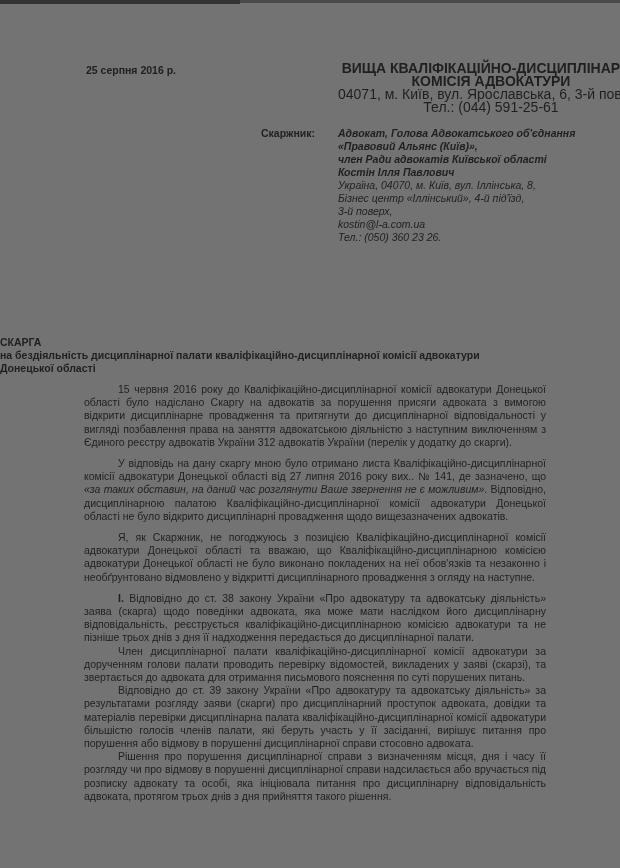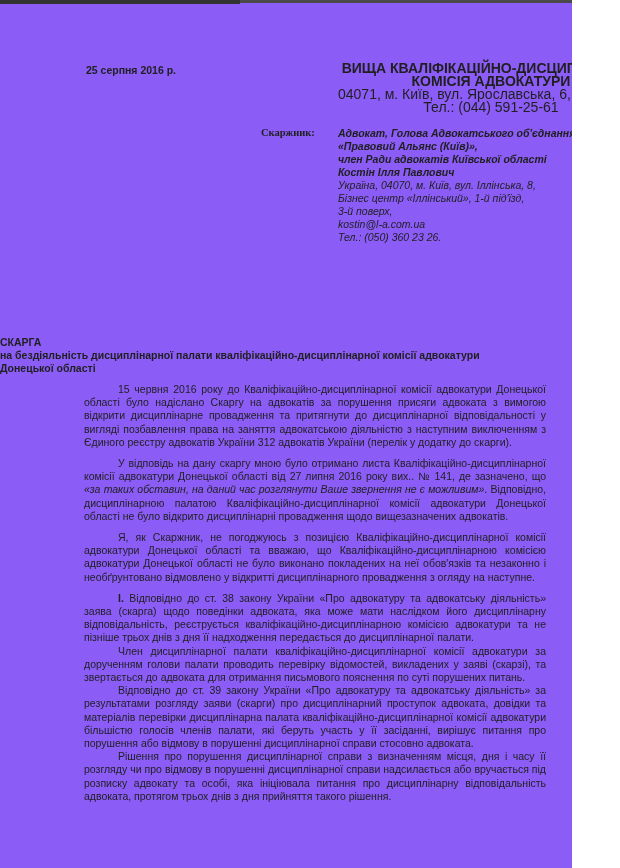--- a/index.html
+++ b/index.html
@@ -4,22 +4,22 @@
 <style>
   * { margin: 0; padding: 0; box-sizing: border-box; }
   html, body { background: #ffffff; }
   body {
     width: 620px; height: 868px;
     font-family: "Liberation Sans", sans-serif;
     color: #1f1f1f;
   }
   .page {
     position: relative;
-    width: 572px; height: 868px;
-    background: #8b5cf6;
+    width: 620px; height: 868px;
+    background: #737373;
     overflow: hidden;
   }
   .scan-topbar {
     position: absolute; top: 0; left: 0;
     width: 620px; height: 3px;
     background: #4a4a4a;
   }
   .scan-topbar-dark {
     position: absolute; top: 0; left: 0;
     width: 240px; height: 4px;
@@ -30,21 +30,21 @@
     font-size: 10.5px; font-weight: bold; white-space: nowrap;
   }
   .recipient {
     position: absolute; left: 338px; top: 62px;
     font-size: 14px; line-height: 13px; text-align: center;
   }
   .recipient .line { white-space: nowrap; }
   .bold { font-weight: bold; }
   .complainant-label {
     position: absolute; left: 261px; top: 127px;
-    font-size: 10.5px; font-weight: bold; white-space: nowrap; font-family: Liberation Serif, serif;
+    font-size: 10.5px; font-weight: bold; white-space: nowrap;
   }
   .complainant {
     position: absolute; left: 338px; top: 127px;
     font-size: 10.5px; line-height: 13px; font-style: italic;
   }
   .complainant .line { white-space: nowrap; }
   .title-block {
     position: absolute; left: 0; top: 336px; width: 620px;
     font-size: 10.5px; font-weight: bold; line-height: 13.2px;
   }
@@ -77,21 +77,21 @@
   </div>
 
   <div class="complainant-label">Скаржник:</div>
 
   <div class="complainant">
     <div class="line bold">Адвокат, Голова Адвокатського об'єднання</div>
     <div class="line bold">«Правовий Альянс (Київ)»,</div>
     <div class="line bold">член Ради адвокатів Київської області</div>
     <div class="line bold">Костін Ілля Павлович</div>
     <div class="line">Україна, 04070, м. Київ, вул. Іллінська, 8,</div>
-    <div class="line">Бізнес центр «Іллінський», 1-й під'їзд,</div>
+    <div class="line">Бізнес центр «Іллінський», 4-й під'їзд,</div>
     <div class="line">3-й поверх,</div>
     <div class="line">kostin@l-a.com.ua</div>
     <div class="line">Тел.: (050) 360 23 26.</div>
   </div>
 
   <div class="title-block">
     <div class="line">СКАРГА</div>
     <div class="line">на бездіяльність дисциплінарної палати кваліфікаційно-дисциплінарної комісії адвокатури</div>
     <div class="line">Донецької області</div>
   </div>

